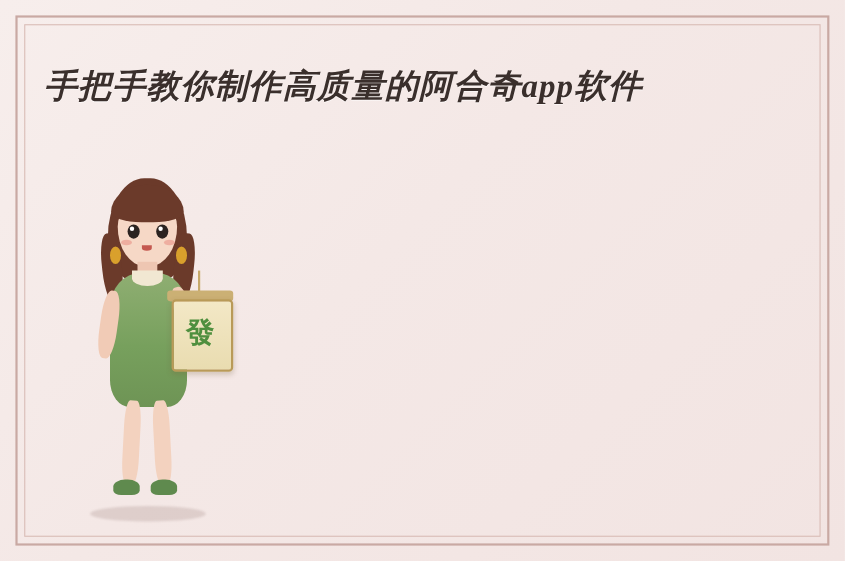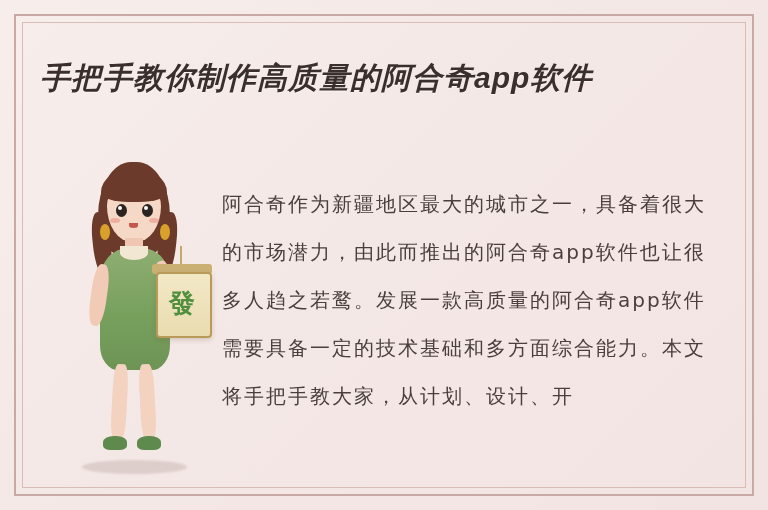--- a/index.html
+++ b/index.html
@@ -36,21 +36,21 @@
     right: 22px;
     bottom: 22px;
     border: 1px solid #d9bcb6;
     box-sizing: border-box;
   }
   .title {
     position: absolute;
     left: 40px;
     top: 58px;
     width: 700px;
-    font-family: Liberation Sans, sans-serif;
+    font-family: Liberation Serif, serif;
     font-weight: bold;
     font-style: italic;
     font-size: 30px;
     letter-spacing: 1px;
     color: #3a2f2c;
     white-space: nowrap;
     text-shadow: 0 1px 0 rgba(255,255,255,0.6);
   }
   .body-text {
     position: absolute;
@@ -321,15 +321,14 @@
     <div class="leg l"></div>
     <div class="leg r"></div>
     <div class="shoe l"></div>
     <div class="shoe r"></div>
     <div class="lantern-string"></div>
     <div class="lantern-top"></div>
     <div class="lantern"></div>
     <div class="lantern-char">發</div>
   </div>
 
-  <div class="body-text">阿合奇作为新疆地区最大的城市之一，具备着很大的市场潜力，由此而推出的阿合奇app软件也让很多人趋之若鹜。发展一款高质量的阿合奇app软件需要具备一定的技术基础和多方面综合能力。本文将手把手教大家，从计划、设计、开</div>
 
 </div>
 
 </body></html>

